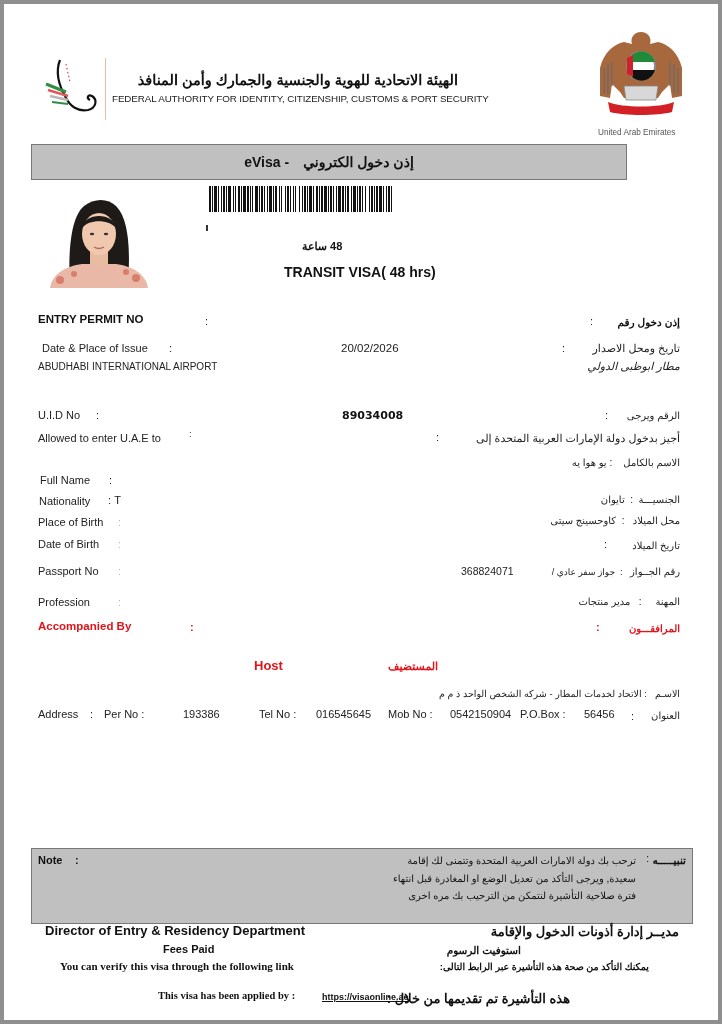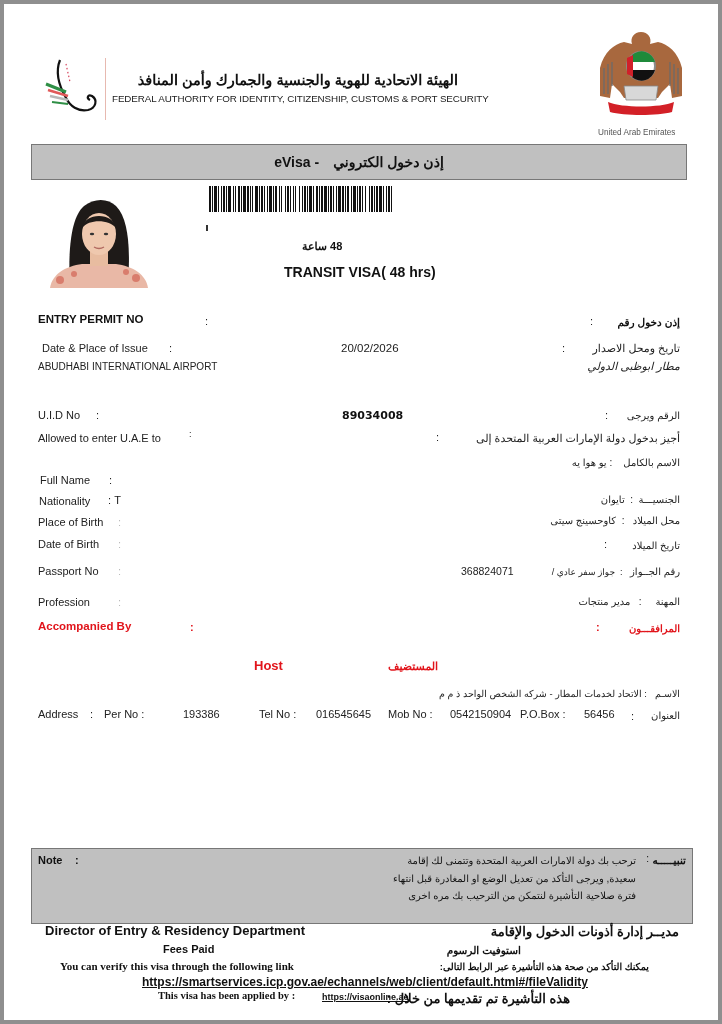--- a/index.html
+++ b/index.html
@@ -12,21 +12,21 @@
   .red { color: #e1141b; }
 
   
   .logo-mark { position: absolute; left: 40px; top: 54px; width: 58px; height: 60px; }
   .logo-div { position: absolute; left: 101px; top: 54px; width: 1px; height: 62px; background: #e7b9b0; }
   .auth-ar { left: 108px; top: 68px; font-size: 14.5px; font-weight: bold; direction: rtl; width: 346px; text-align: right; letter-spacing: 0.2px; }
   .auth-en { left: 108px; top: 89px; font-size: 9.8px; color: #222; letter-spacing: -0.1px; }
   .emblem { position: absolute; left: 590px; top: 24px; width: 94px; height: 90px; }
   .uae-label { left: 594px; top: 124px; font-size: 8.2px; color: #555; }
 
-  .title-bar { position: absolute; left: 27px; top: 140px; width: 656px; height: 36px; background: #c0c0c0; border: 1.5px solid #777; display: flex; align-items: center; justify-content: center; gap: 14px; font-size: 14px; font-weight: bold; }
+  .title-bar { position: absolute; left: 27px; top: 140px; width: 596px; height: 36px; background: #c0c0c0; border: 1.5px solid #777; display: flex; align-items: center; justify-content: center; gap: 14px; font-size: 14px; font-weight: bold; }
   .title-bar .t-ar { direction: rtl; }
 
   .barcode { position: absolute; left: 205px; top: 182px; width: 300px; height: 26px; display: flex; align-items: stretch; }
   .photo { position: absolute; left: 42px; top: 190px; width: 104px; height: 94px; overflow: hidden; }
   .tick { position: absolute; left: 202px; top: 221px; width: 1.5px; height: 6px; background: #333; }
 
   .hrs-ar { left: 298px; top: 236px; font-size: 11px; font-weight: bold; direction: rtl; }
   .transit { left: 280px; top: 260px; font-size: 14px; font-weight: bold; }
 
   .lbl { font-size: 11px; color: #222; }
@@ -328,17 +328,16 @@
     <div class="abs" style="right:43px;top:4px;font-size:10px;">:</div>
     <div class="note-ar">ترحب بك دولة الامارات العربية المتحدة وتتمنى لك إقامة سعيدة, ويرجى التأكد من تعديل الوضع او المغادرة قبل انتهاء فترة صلاحية التأشيرة لنتمكن من الترحيب بك مره اخرى</div>
   </div>
 
   <div class="abs b" style="left:41px;top:919px;font-size:13px;">Director of Entry &amp; Residency Department</div>
   <div class="abs b ar" style="right:39px;top:920px;font-size:13px;">مديــر إدارة أذونات الدخول والإقامة</div>
   <div class="abs b" style="left:159px;top:939px;font-size:11px;">Fees Paid</div>
   <div class="abs b ar" style="right:197px;top:940px;font-size:10.5px;">استوفيت الرسوم</div>
   <div class="abs b serif" style="left:56px;top:956px;font-size:11px;">You can verify this visa through the following link</div>
   <div class="abs b ar" style="right:69px;top:957px;font-size:9.5px;">يمكنك التأكد من صحة هذه التأشيرة عبر الرابط التالى:</div>
-  <div class="abs link" style="left:138px;top:971px;font-size:12px;">https://smartservices.icp.gov.ae/echannels/web/client/default.html#/fileValidity</div>
   <div class="abs b serif" style="left:154px;top:986px;font-size:10.5px;">This visa has been applied by :</div>
   <div class="abs link" style="left:318px;top:988px;font-size:9px;">https://visaonline.ae</div>
   <div class="abs b ar" style="right:148px;top:987px;font-size:13px;">هذه التأشيرة تم تقديمها من خلال  :</div>
 </div>
 
 </body></html>

